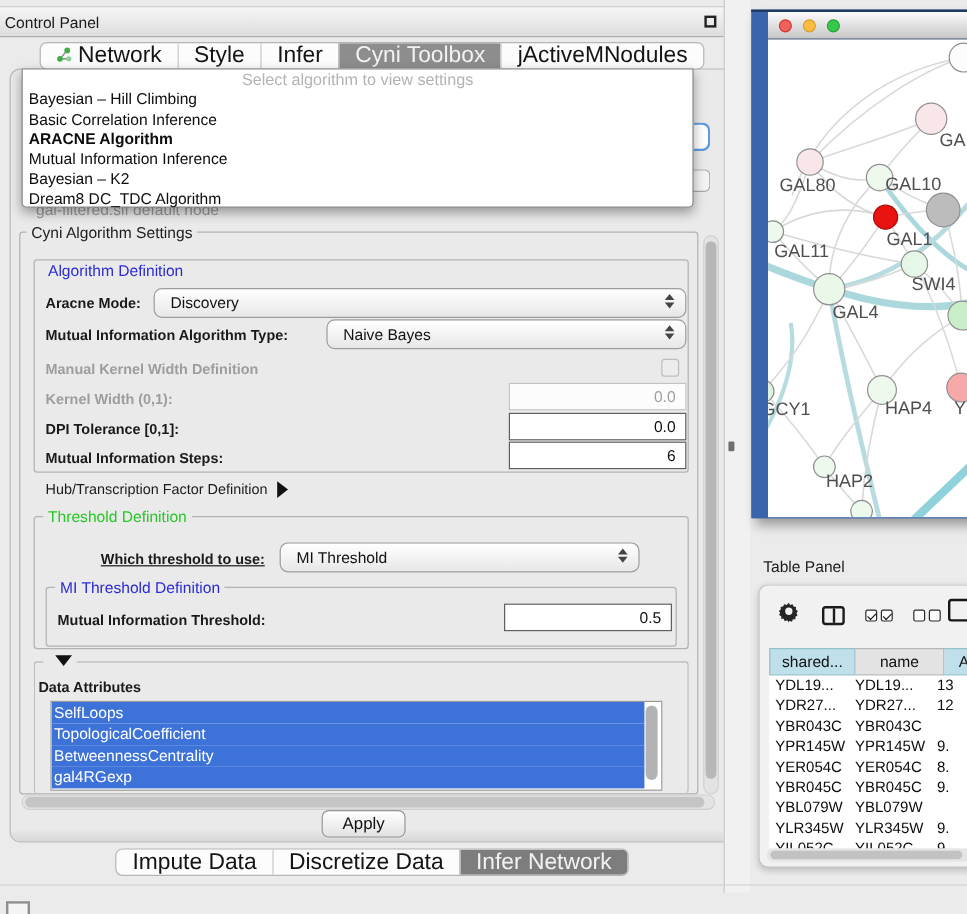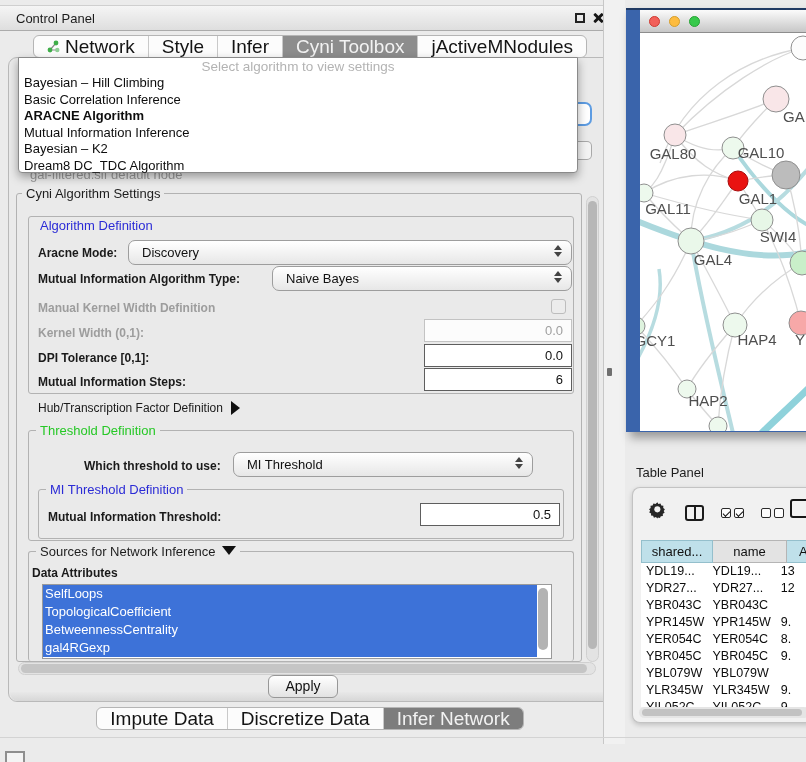--- a/index.html
+++ b/index.html
@@ -3,21 +3,21 @@
 <meta charset="utf-8">
 <style>
   * { box-sizing: border-box; margin: 0; padding: 0; }
   html,body { width:806px; height:762px; }
   body { font-family: "Liberation Sans", sans-serif; background:#ebebeb; }
   .app { position:relative; width:806px; height:762px; background:#ebebeb; overflow:hidden; }
 
   
   .cp-titlebar { position:absolute; left:0; top:5px; width:620px; height:26px;
     background:linear-gradient(#f5f5f5,#dedede); border-top:1px solid #cfcfcf; border-bottom:1px solid #ababab;
-    display:flex; align-items:center; padding:0 16px; }
+    display:flex; align-items:center; padding:0 4px; }
   .cp-title { font-size:13px; color:#1c1c1c; }
   .cp-winbtns { margin-left:auto; display:flex; align-items:center; gap:7px; }
   .btn-max { width:10px; height:10px; border:2px solid #222; background:transparent; }
   .btn-close { width:12px; height:12px; position:relative; }
   .btn-close:before,.btn-close:after { content:""; position:absolute; left:5px; top:0; width:3px; height:12px; background:#161616; border-radius:1px; }
   .btn-close:before { transform:rotate(45deg); } .btn-close:after { transform:rotate(-45deg); }
 
   
   .cp-tabbar { position:absolute; left:0; top:35px; width:620px; display:flex; justify-content:center; z-index:3; }
   .tabs { display:flex; background:#fcfcfc; border:1px solid #b5b5b5; border-radius:6px; overflow:hidden; height:23px; }
@@ -212,39 +212,39 @@
       <span>6</span>
     </div>
 
   <div class="lbl" style="left:38px; top:401px;">
     <span>Hub/Transcription Factor Definition</span><span class="tri-right"></span>
   </div>
 
   <div class="group" style="left:28px; top:430px; width:546px; height:111px;"></div>
   <div class="group-title green" style="left:36px; top:423px;">Threshold Definition</div>
 
-  <div class="lbl bold" style="left:84px; top:459px;">Which threshold to use:</div>
+  <div class="lbl bold" style="left:84px; top:459px;text-decoration:underline;">Which threshold to use:</div>
   <div class="combo" style="left:233px; top:452px; width:300px;">
     <span>MI Threshold</span>
     <span class="arrows">
         <span class="tri-up"></span>
         <span class="tri-dn"></span>
       </span>
   </div>
 
   <div class="group" style="left:38px; top:489px; width:526px; height:50px;"></div>
   <div class="group-title blue" style="left:46px; top:482px;">MI Threshold Definition</div>
   <div class="lbl bold" style="left:48px; top:510px;">Mutual Information Threshold:</div>
   <div class="field" style="left:420px; top:503px; width:140px;">
       <span>0.5</span>
     </div>
 
   <div class="group" style="left:28px; top:551px; width:546px; height:110px; border-bottom:none;"></div>
   <div class="group-title" style="left:36px; top:544px;">
-    <span>Sources for Network Inference</span><span class="tri-down"></span>
+    <span class="tri-down"></span>
   </div>
   <div class="lbl bold" style="left:32px; top:566px;">Data Attributes</div>
   <div class="attr-list">
     <div class="attr-item sel">SelfLoops</div>
     <div class="attr-item sel">TopologicalCoefficient</div>
     <div class="attr-item sel">BetweennessCentrality</div>
     <div class="attr-item sel">gal4RGexp</div>
   </div>
   <div class="attr-vsb"></div>
 

